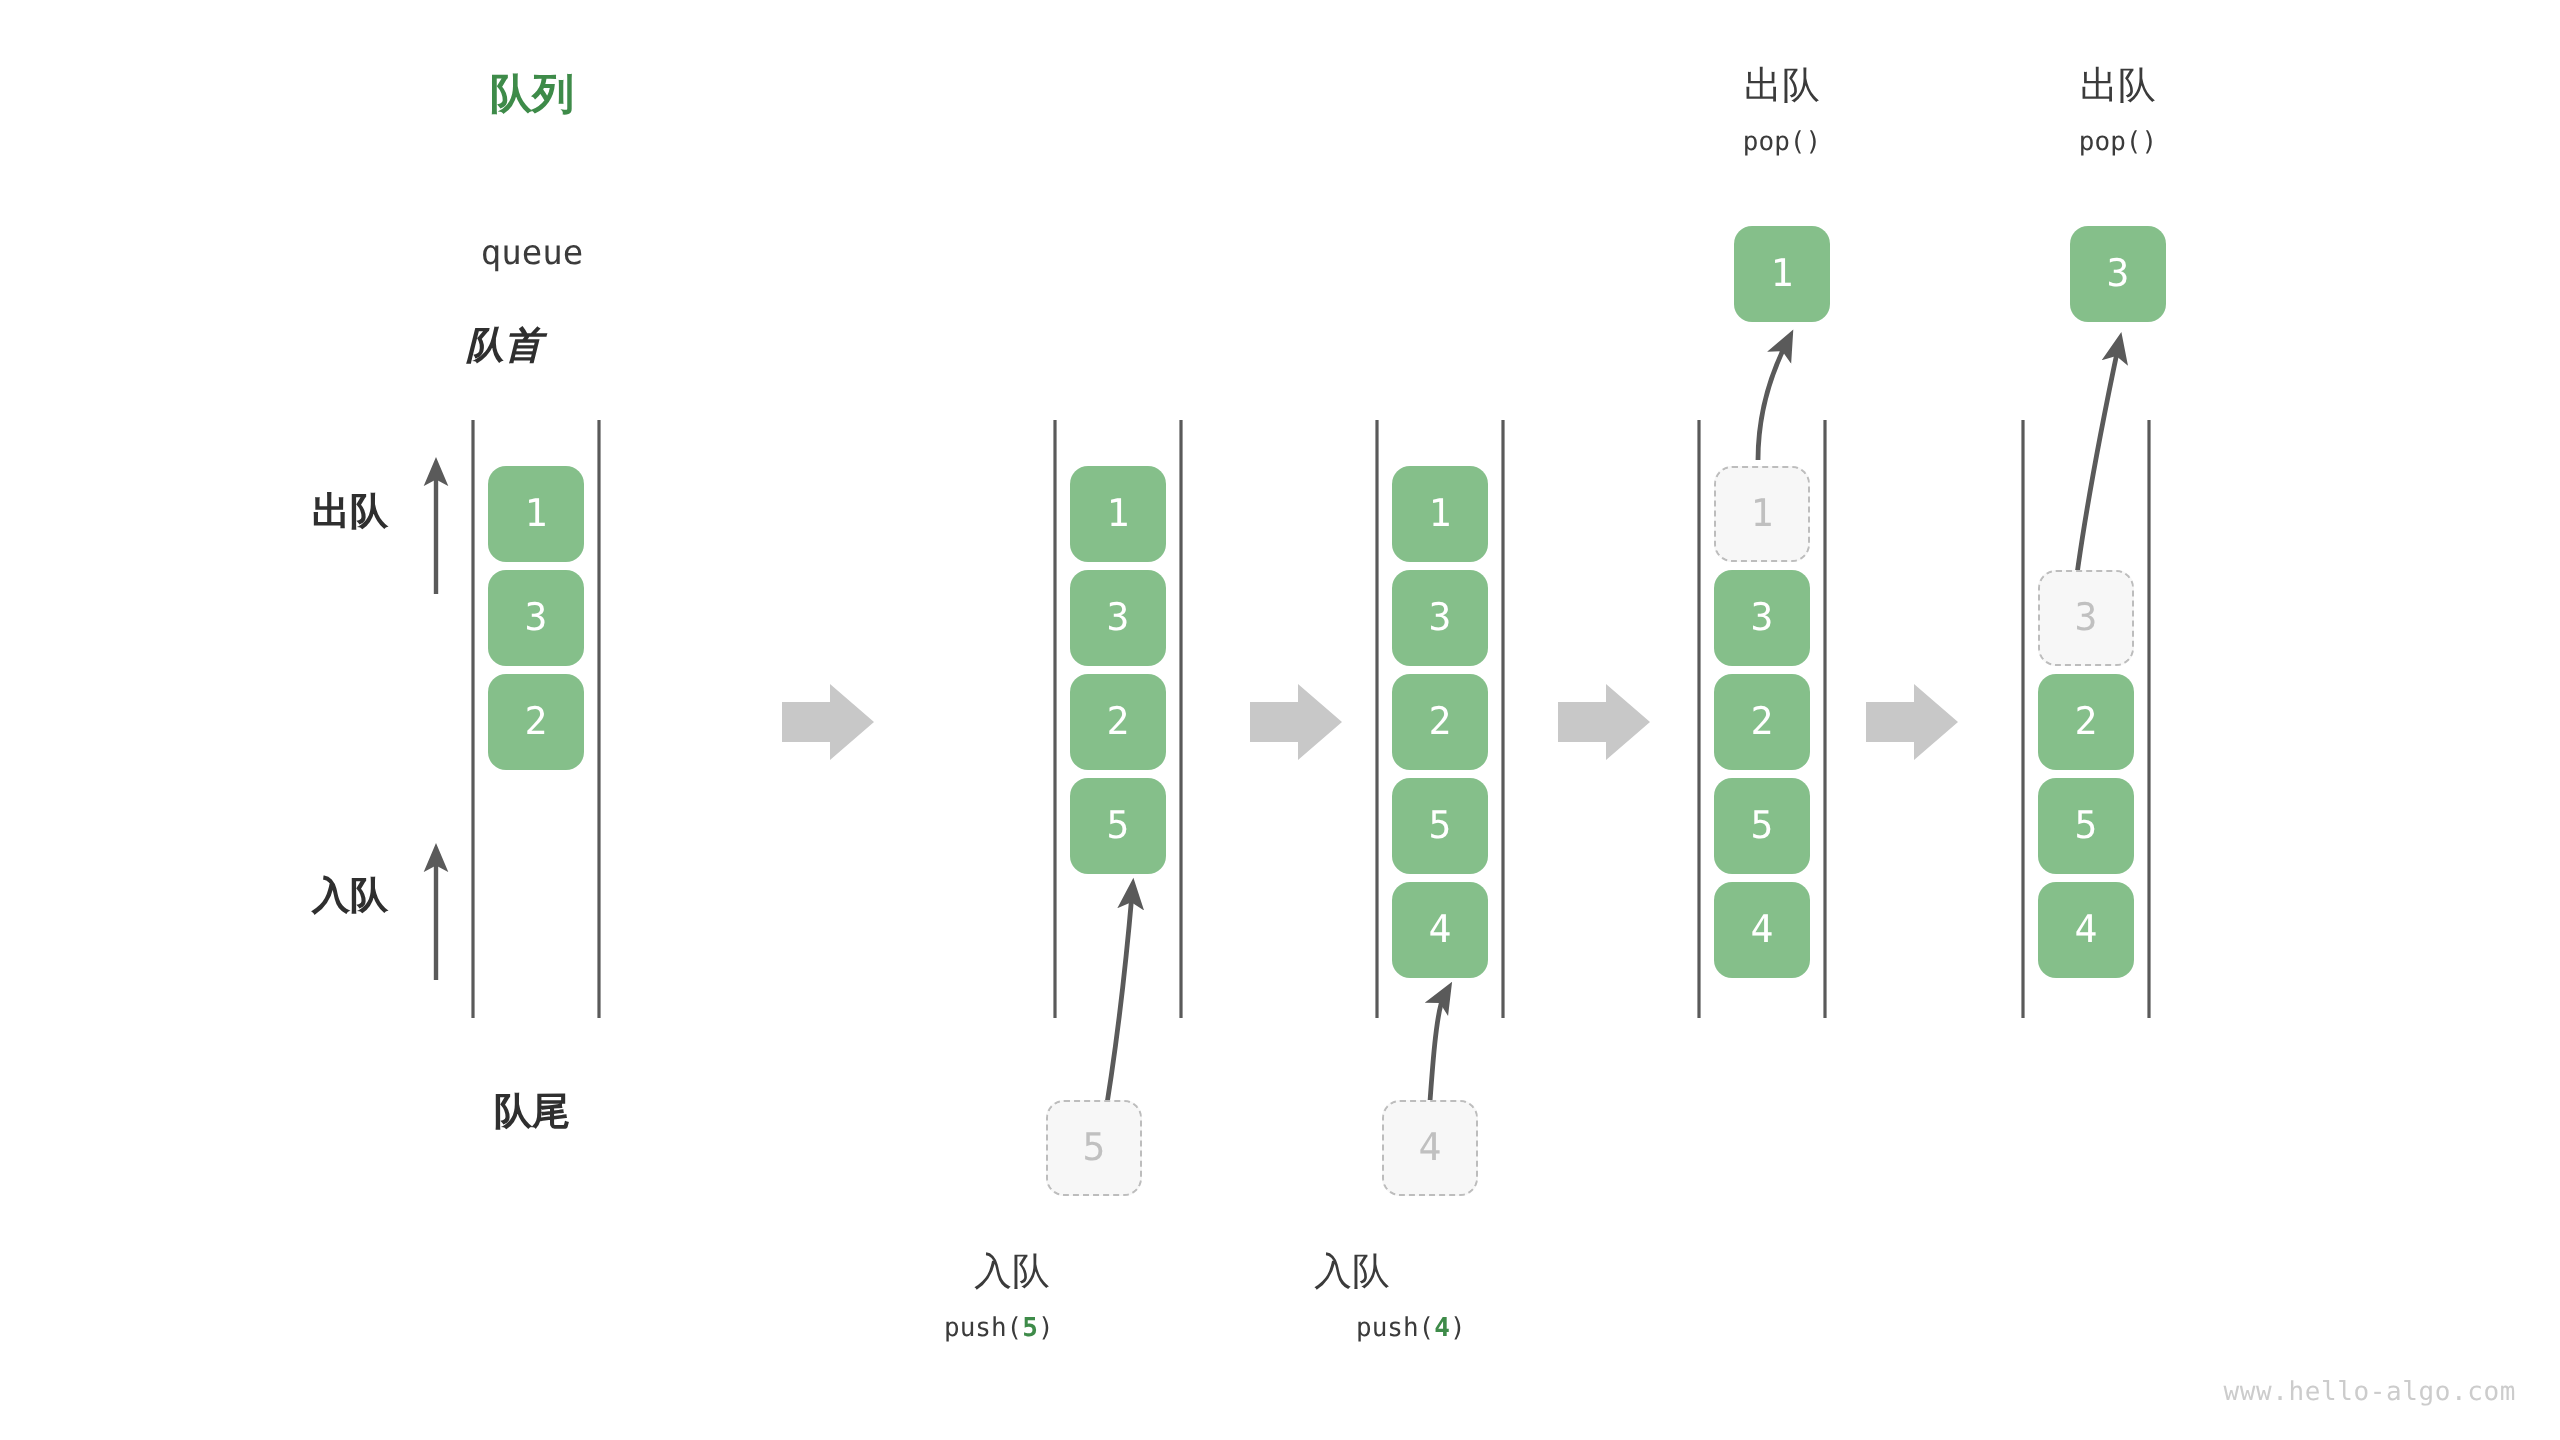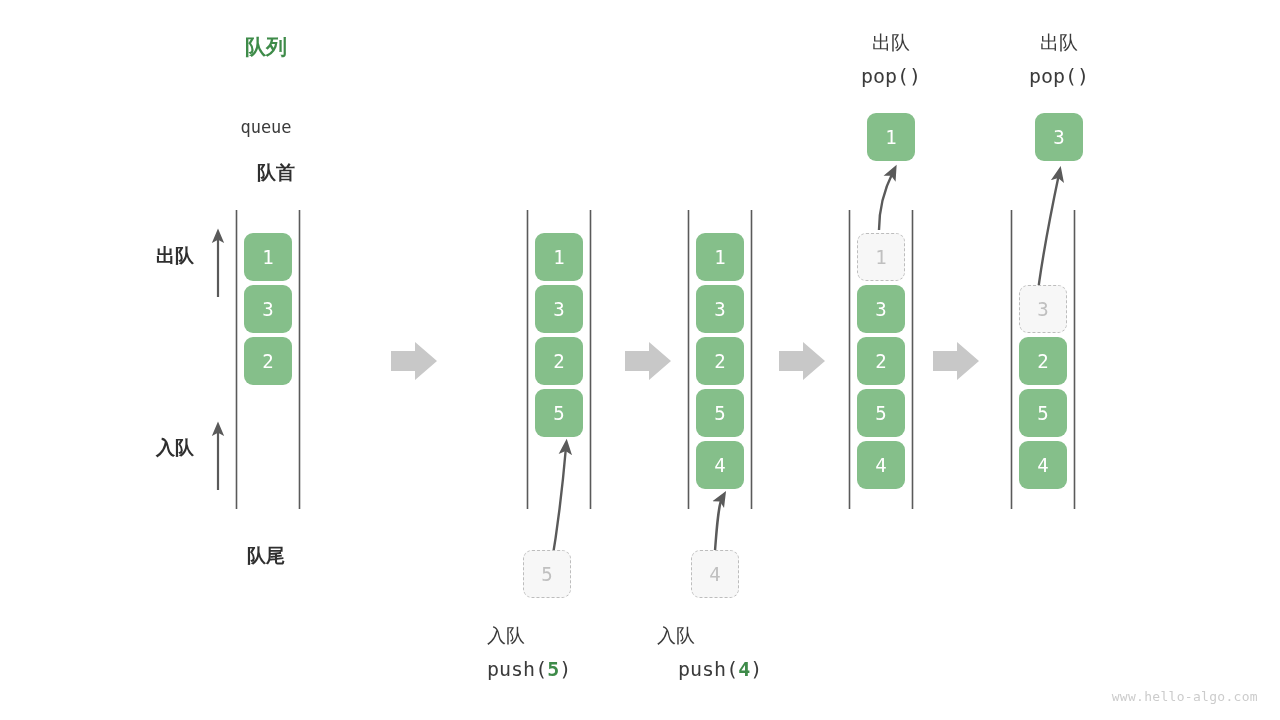--- a/index.html
+++ b/index.html
@@ -52,21 +52,21 @@
   .op-cn {
     position: absolute;
     font-size: 19px;
     color: #3b3b3b;
     white-space: nowrap;
     text-align: center;
   }
   .op-code {
     position: absolute;
     font-family: "DejaVu Sans Mono", "Liberation Mono", monospace;
-    font-size: 20px;
+    font-size: 13px;
     color: #3b3b3b;
     white-space: nowrap;
     text-align: center;
   }
   .op-code .arg { color: #3e8b49; font-weight: bold; }
 
   .watermark {
     position: absolute;
     right: 22px;
     bottom: 16px;
@@ -107,21 +107,21 @@
   }
 </style>
 </head>
 <body>
 
 <div class="stage">
 
   <div class="title-cn" style="left:206px; top:33px; width:120px;">队列</div>
   <div class="title-code" style="left:206px; top:71px; width:120px;">queue</div>
 
-  <div class="label-bold" style="left:216px; top:160px; width:120px;">队首</div>
+  <div class="label-bold" style="left:192px; top:160px; width:120px;font-style:italic;">队首</div>
   <div class="label-bold" style="left:206px; top:543px; width:120px;">队尾</div>
 
   <div class="label-bold" style="left:143px; top:243px; width:64px;">出队</div>
   <div class="label-bold" style="left:143px; top:435px; width:64px;">入队</div>
 
   <svg class="overlay" viewBox="0 0 1280 720" width="1280" height="720">
     <defs>
       <marker id="arrowheadDark" markerWidth="7" markerHeight="7" refX="3.2" refY="3.2" orient="auto">
         <path d="M0,0.4 L6.6,3.2 L0,6 L1.5,3.2 Z" fill="#5a5a5a"></path>
       </marker>
@@ -186,21 +186,21 @@
 
   <div>
     <div class="cell" style="left:535px; top:233px;">1</div>
     <div class="cell" style="left:535px; top:285px;">3</div>
     <div class="cell" style="left:535px; top:337px;">2</div>
     <div class="cell" style="left:535px; top:389px;">5</div>
 
     <div class="cell ghost" style="left:523px; top:550px;">5</div>
 
     <div class="op-cn" style="left:487px; top:623px; width:120px; text-align:left;">入队</div>
-    <div class="op-code" style="left:487px; top:657px; width:160px; text-align:left;"><span>push(</span><span class="arg">5</span><span>)</span></div>
+    <div class="op-code" style="left:472px; top:657px; width:160px; text-align:left;"><span>push(</span><span class="arg">5</span><span>)</span></div>
   </div>
 
   <div>
     <div class="cell" style="left:696px; top:233px;">1</div>
     <div class="cell" style="left:696px; top:285px;">3</div>
     <div class="cell" style="left:696px; top:337px;">2</div>
     <div class="cell" style="left:696px; top:389px;">5</div>
     <div class="cell" style="left:696px; top:441px;">4</div>
 
     <div class="cell ghost" style="left:691px; top:550px;">4</div>

